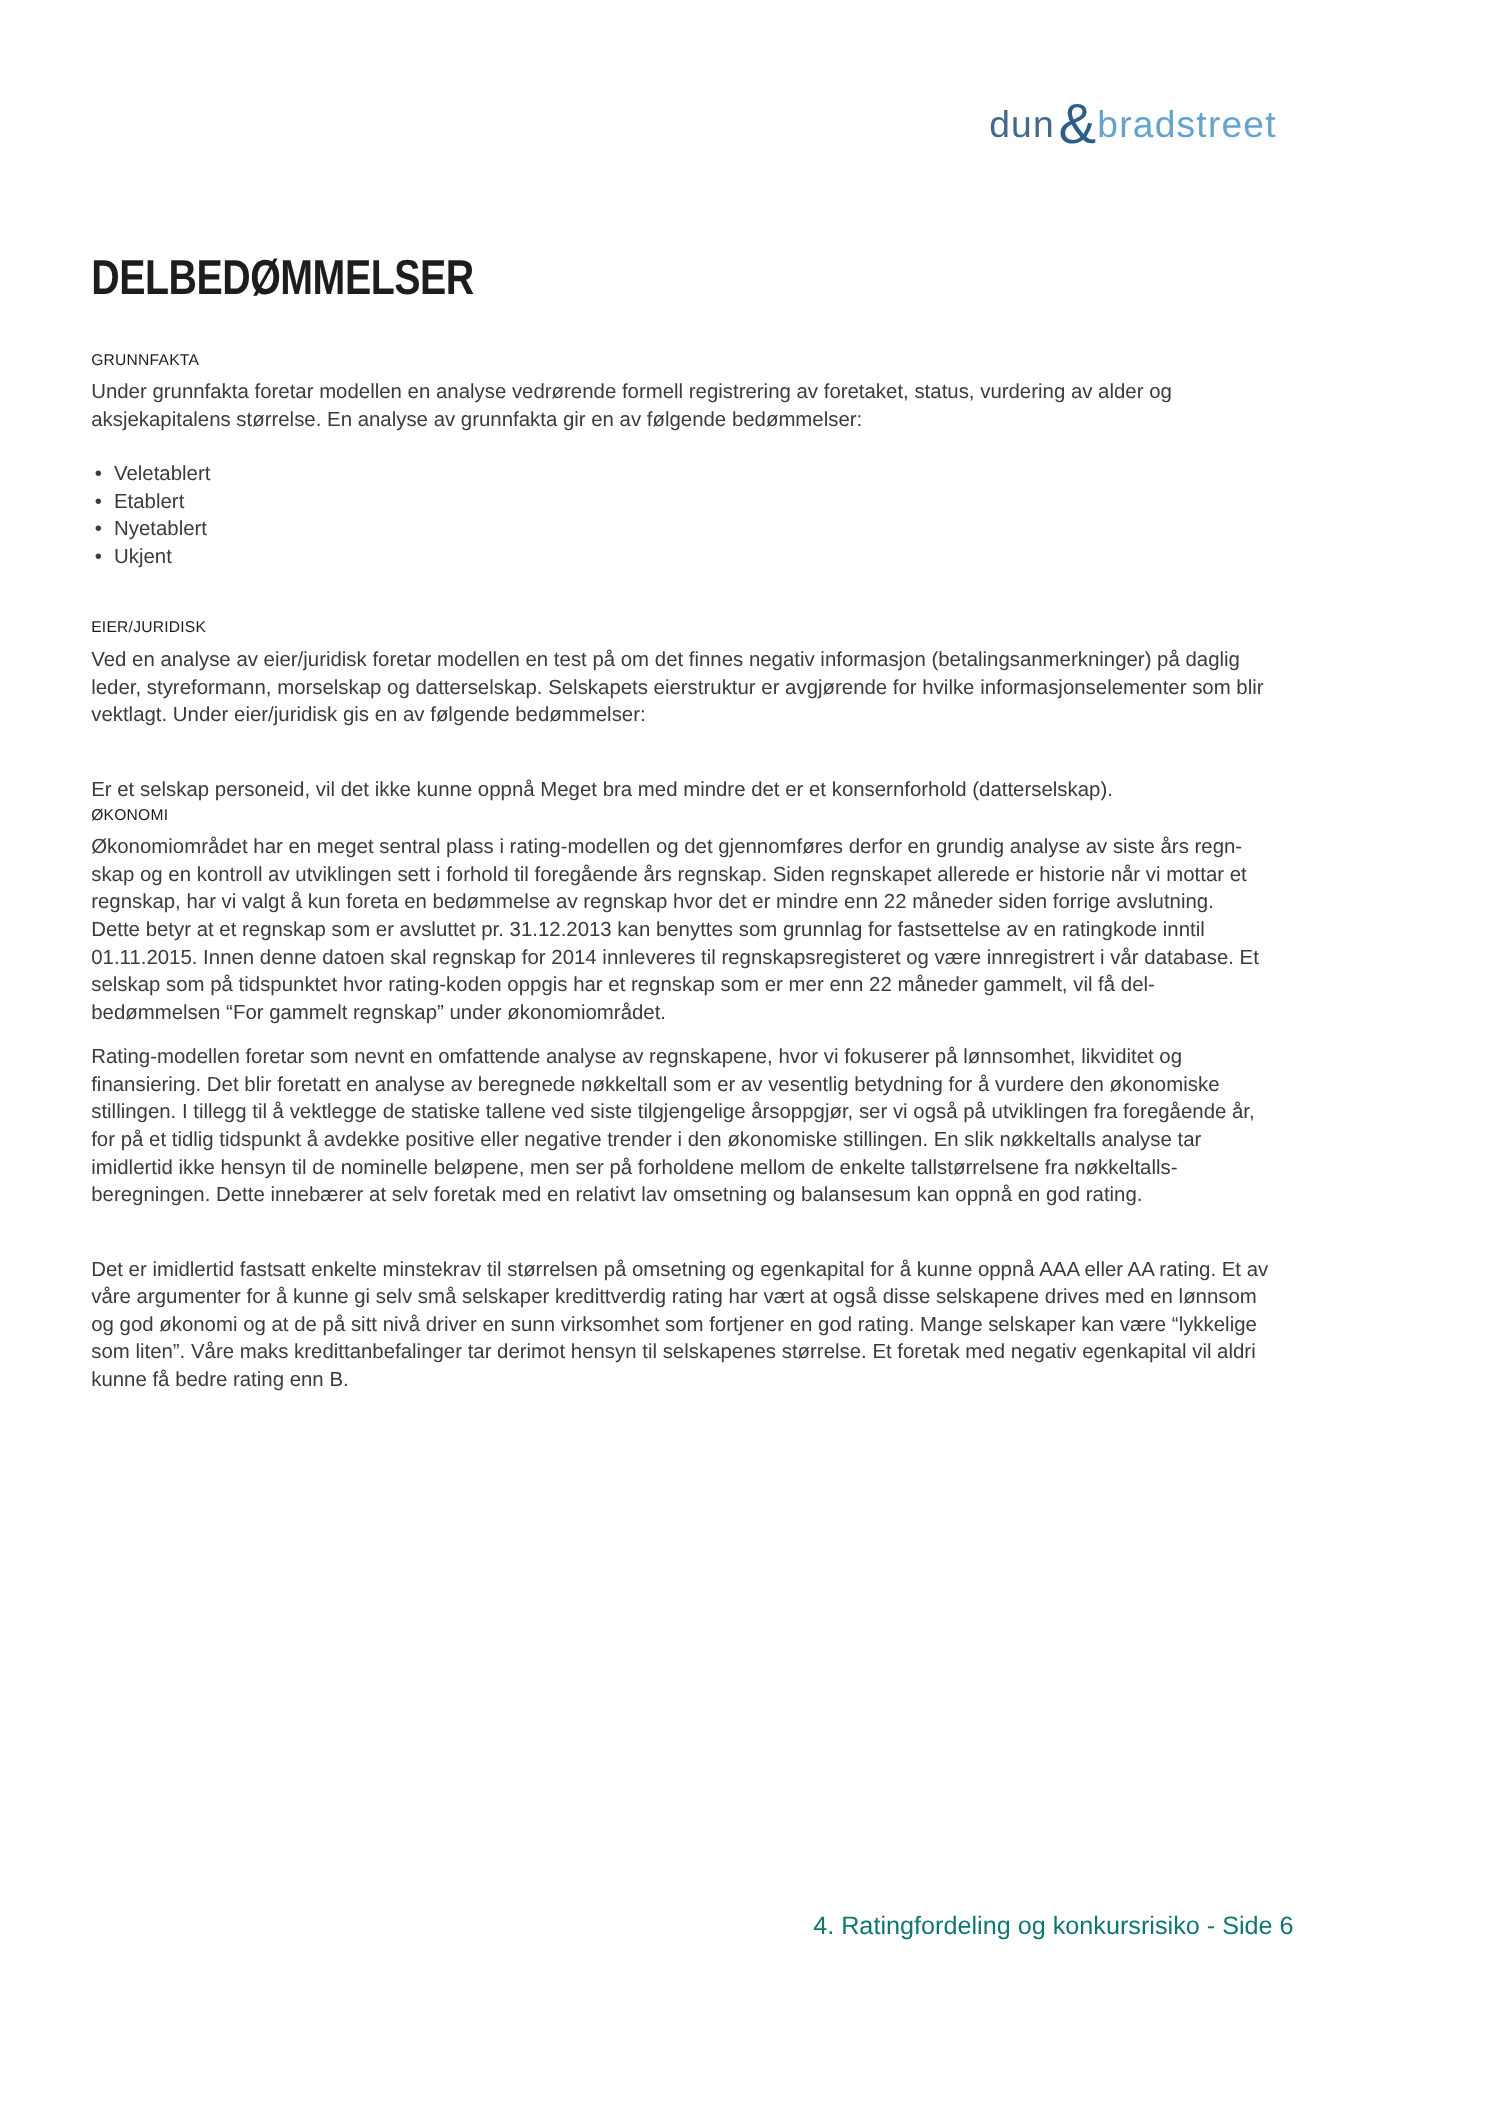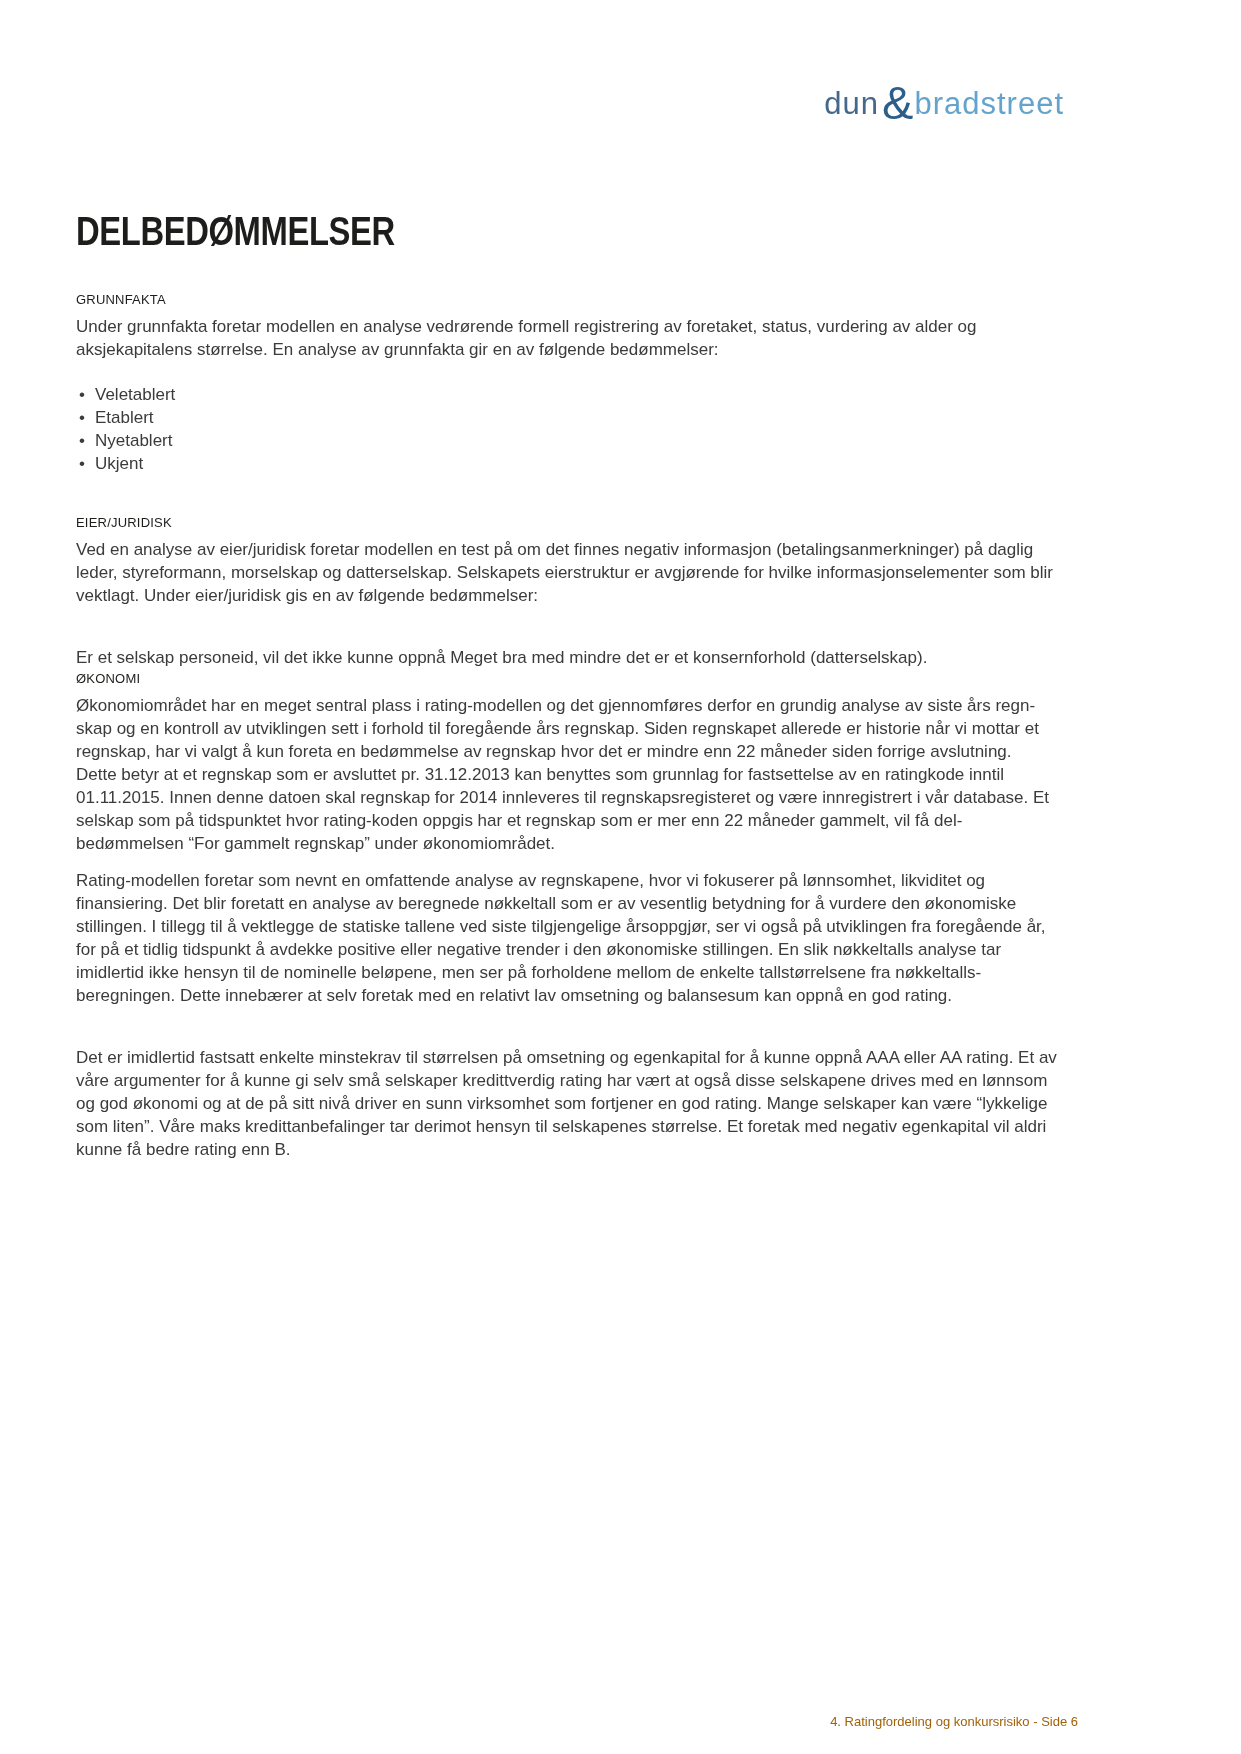--- a/index.html
+++ b/index.html
@@ -99,24 +99,24 @@
     position: absolute;
     left: 3px;
     top: 0;
     color: #3b3b3b;
   }
 
   
   .footer {
     position: absolute;
     right: 163px;
-    top: 1711px;
-    font-size: 13px;
+    top: 1595px;
+    font-size: 21px;
     line-height: 22px;
-    color: #a16207;
+    color: #0f766e;
   }
 </style>
 </head>
 <body>
 
 <div class="page">
   <div class="content">
 
     <div class="logo-row">
       <span class="logo-dun">dun</span><span class="logo-amp">&amp;</span><span class="logo-brad">bradstreet</span>

